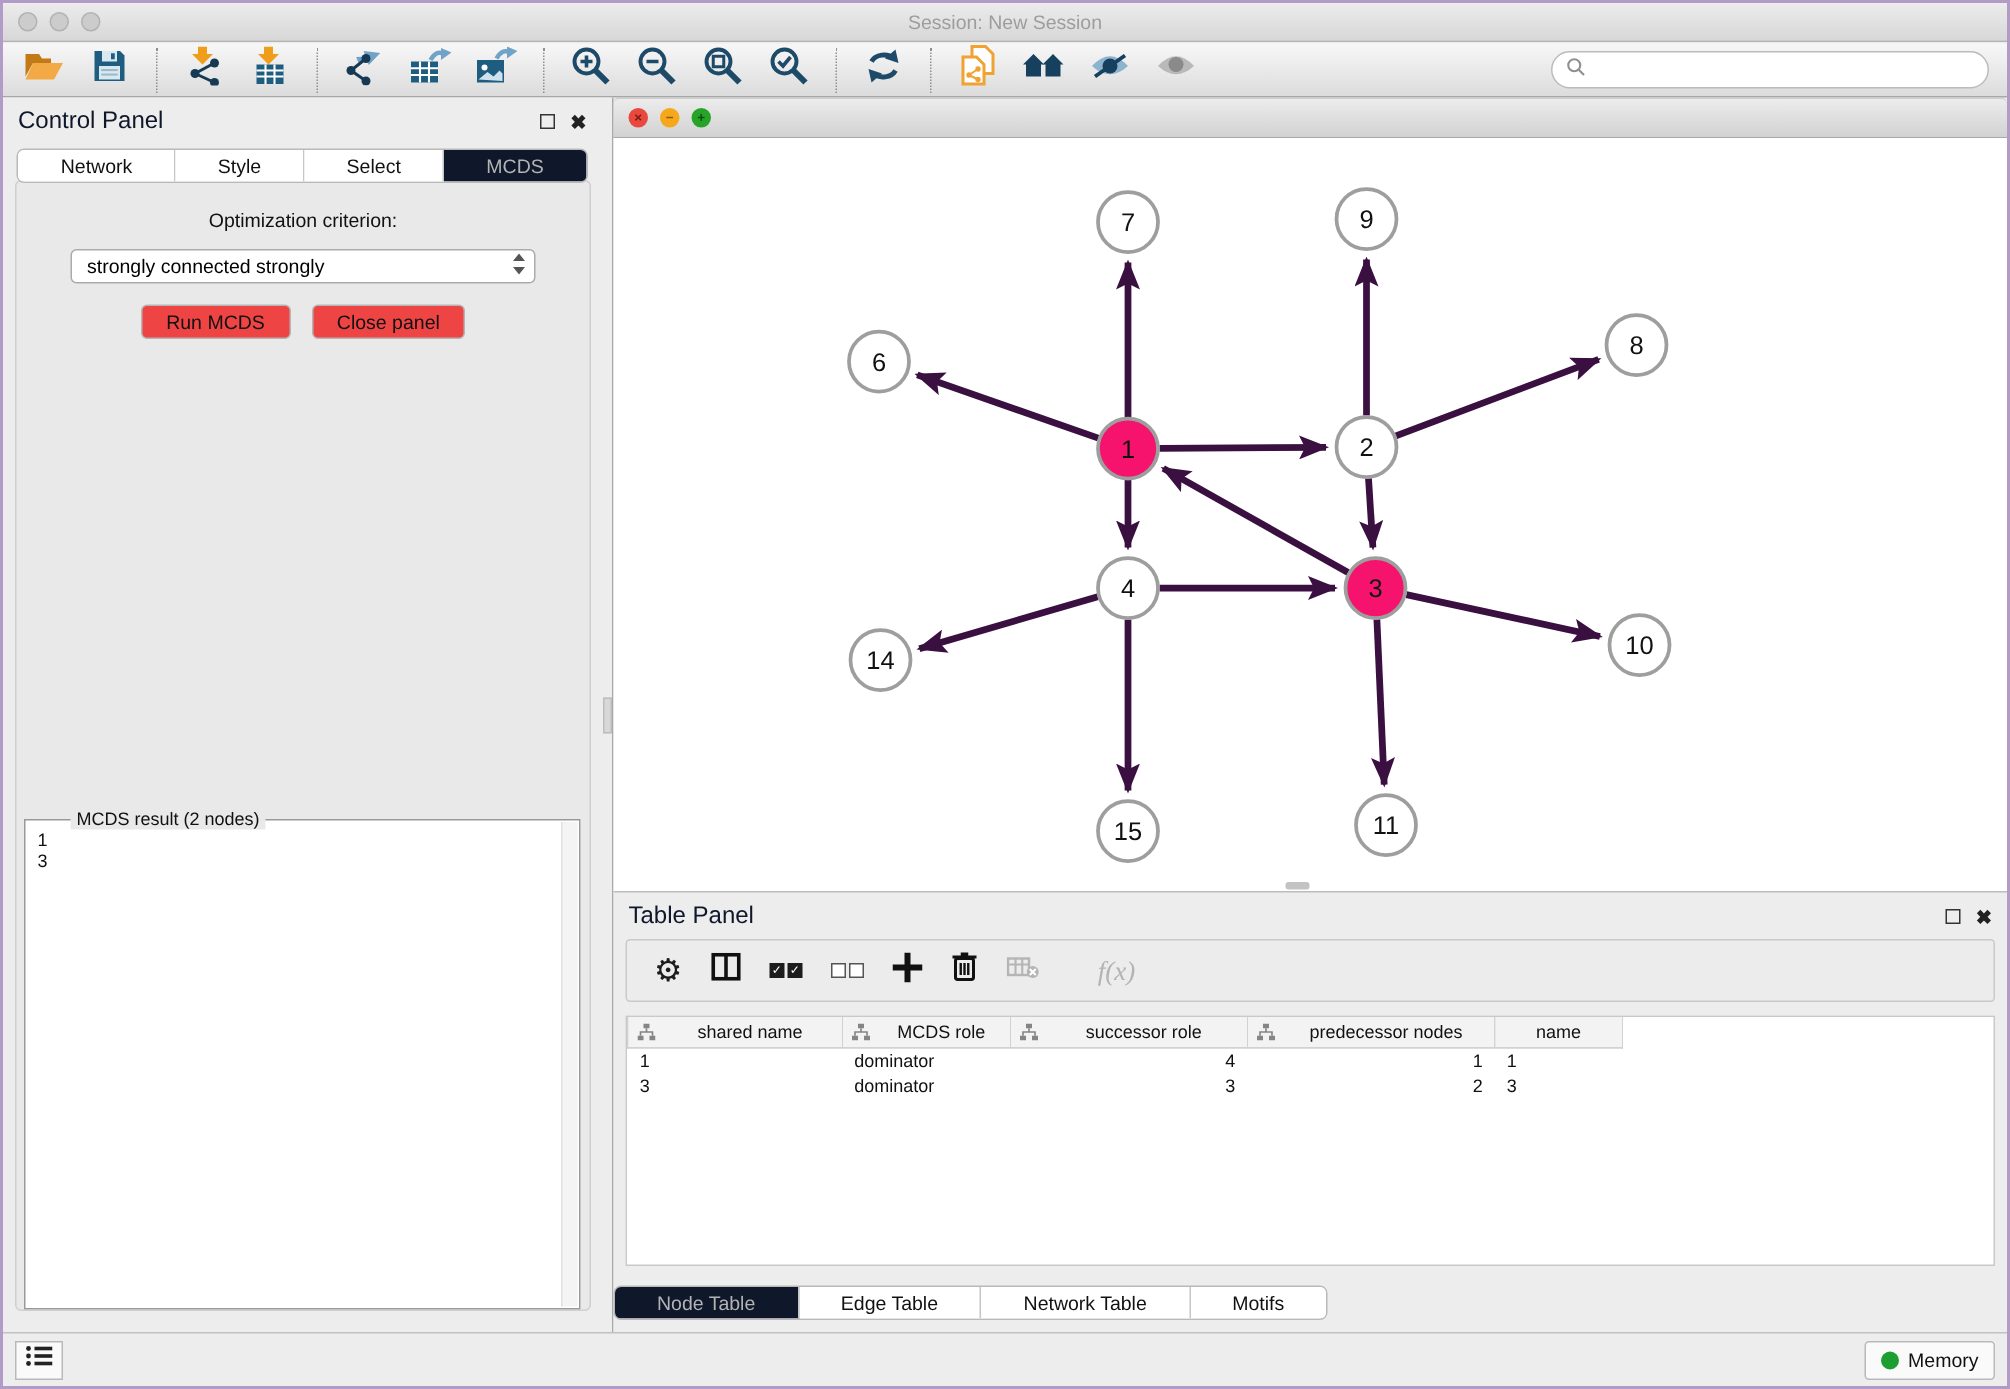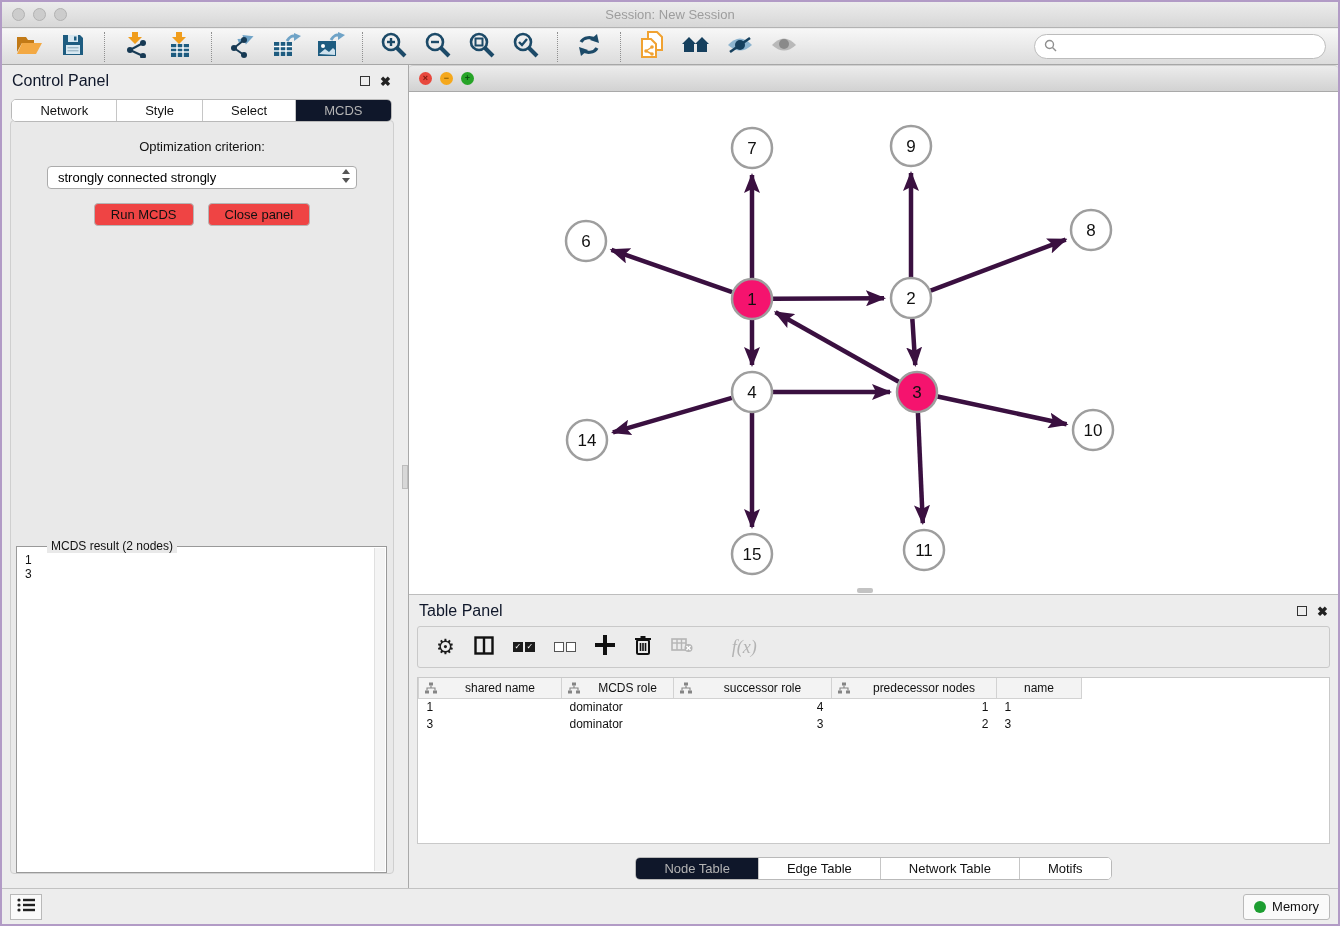--- a/index.html
+++ b/index.html
@@ -74,21 +74,21 @@
   .tp-ico{display:flex;align-items:center;justify-content:center;cursor:pointer;}
   .gear-glyph{font-size:21px;color:#1c1c1c;font-family:"DejaVu Sans",sans-serif;line-height:1;}
   .fx{font-family:"Liberation Serif",serif;font-style:italic;font-size:18px;color:#b3b3b3;margin-left:20px;}
   .tp-table{position:absolute;left:8px;right:8px;top:82px;bottom:44px;background:#fff;border:1px solid #c9c9c9;overflow:hidden;}
   table.grid{border-collapse:collapse;font-size:12px;}
   table.grid th{background:#f3f3f3;border:1px solid #d2d2d2;border-top:none;height:20px;
     font-weight:normal;color:#111;position:relative;padding:0 6px 0 26px;min-width:60px;cursor:pointer;}
   table.grid th .fork{position:absolute;left:6px;top:4px;}
   table.grid td{height:17px;padding:0 8px;color:#111;}
   td.num{text-align:right;}
-  .tp-tabs{position:absolute;left:0;right:0;bottom:8px;display:flex;justify-content:center;}
+  .tp-tabs{position:absolute;left:0;right:0;bottom:8px;display:flex;}
   
   .statusbar{position:absolute;left:0;bottom:0;width:100%;height:36px;background:#ededed;
     border-top:1px solid #c2c2c2;display:flex;align-items:center;padding:0 8px;}
   .status-btn{width:32px;height:26px;background:#fafafa;border:1px solid #b9b9b9;
     display:flex;align-items:center;justify-content:center;cursor:pointer;}
   .memory-btn{margin-left:auto;height:26px;background:#fafafa;border:1px solid #b9b9b9;border-radius:3px;
     display:flex;align-items:center;gap:6px;padding:0 10px;font-size:13px;color:#111;cursor:pointer;}
   .green-dot{width:12px;height:12px;border-radius:50%;background:#1d9e31;}
   .chk{width:10px;height:10px;display:inline-block;}
   .chk.on{background:#1c1c1c;color:#fff;font-size:8px;text-align:center;line-height:10px;}

